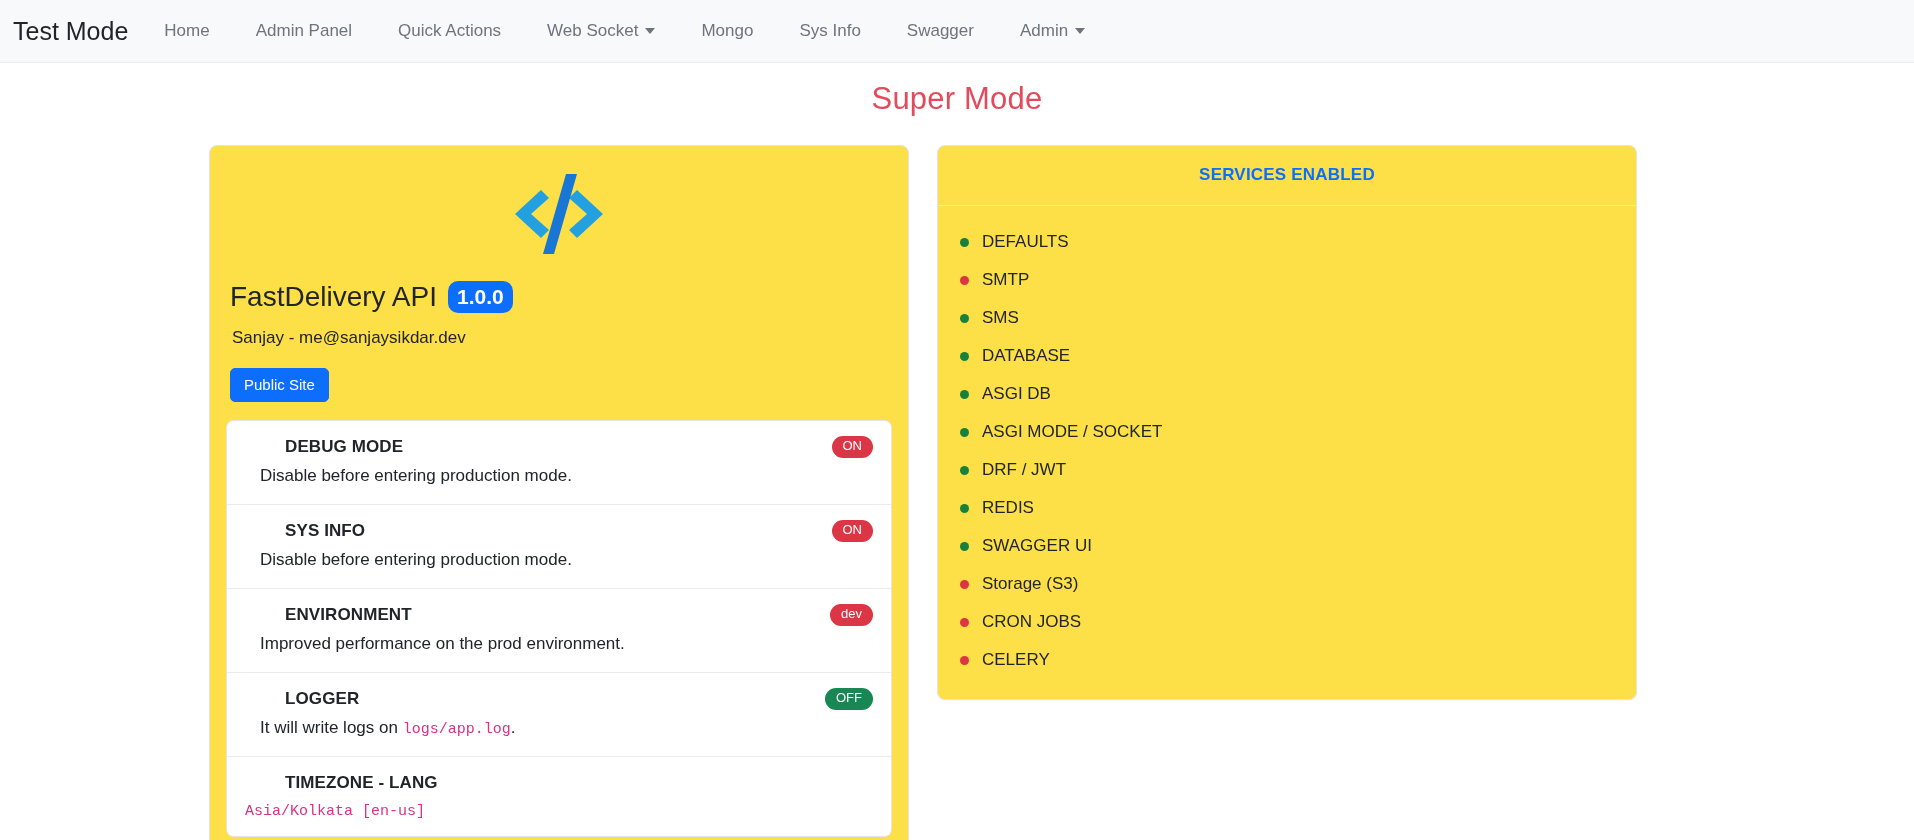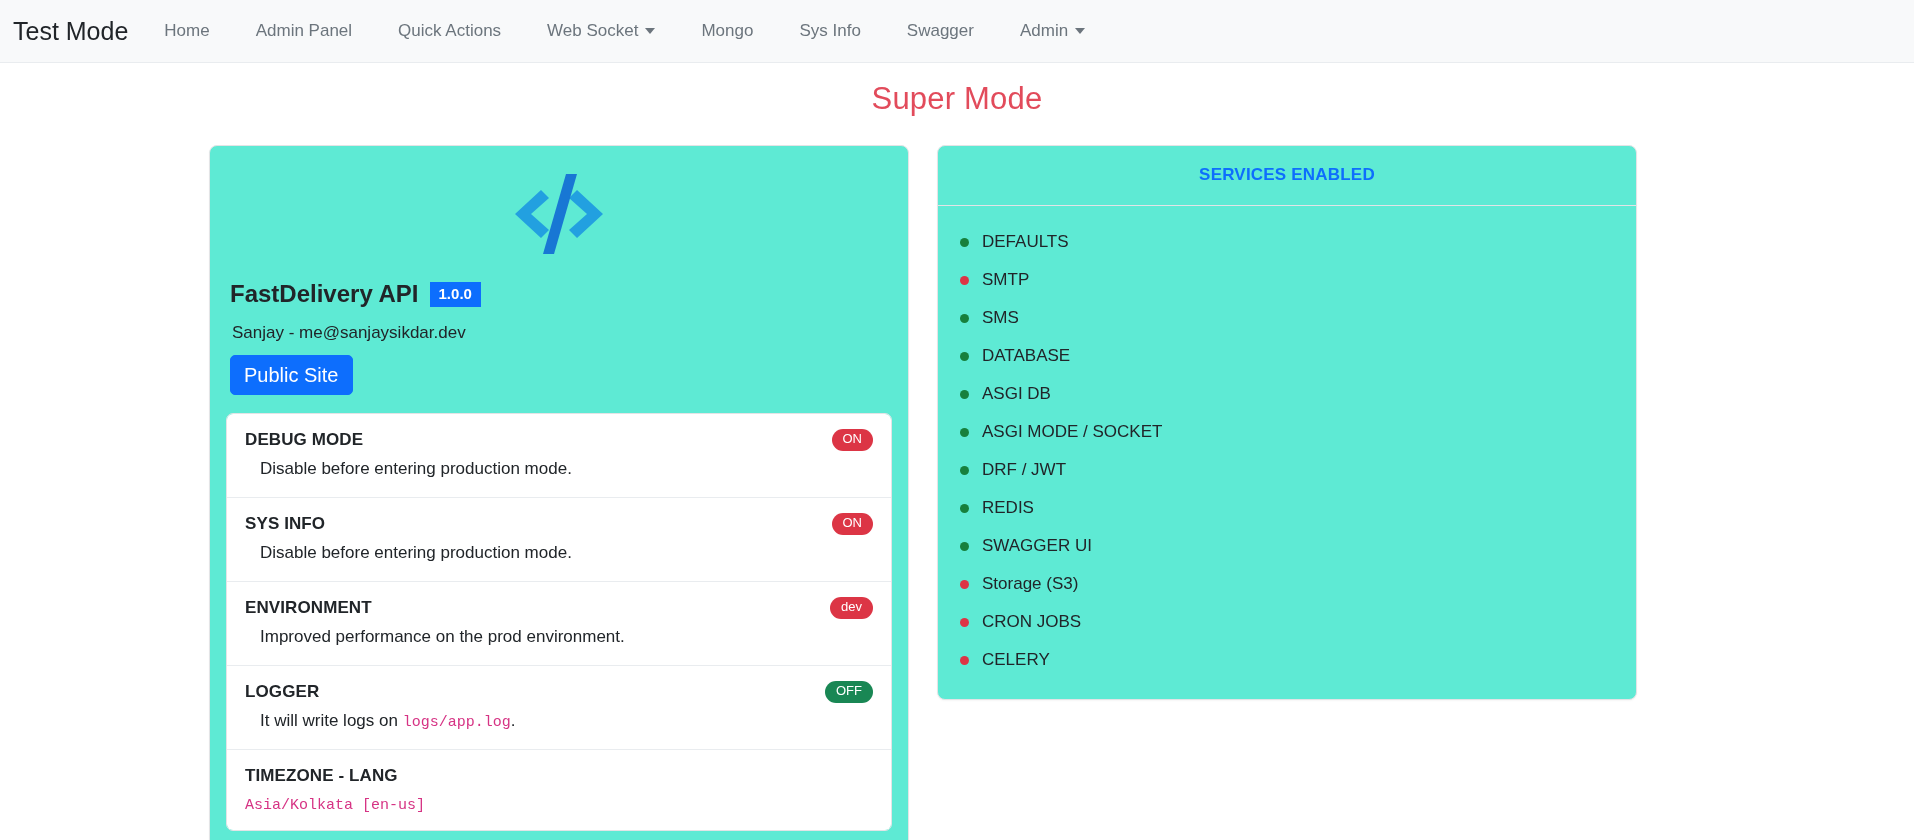--- a/index.html
+++ b/index.html
@@ -86,21 +86,21 @@
   .col-left {
     width: 700px;
     margin-left: 17px;
     margin-right: 28px;
   }
   .col-right {
     width: 700px;
   }
 
   .card {
-    background: #5eead4;
+    background: #fde047;
     border: 1px solid #e3e4e6;
     border-radius: 8px;
     box-shadow: 0 1px 2px rgba(0,0,0,.04);
   }
 
   
   .card-left { padding: 16px 16px 18px 16px; }
   .logo-wrap {
     display: flex;
     justify-content: center;
@@ -111,50 +111,50 @@
   .logo-svg { display: block; }
 
   .api-title-row {
     display: flex;
     align-items: center;
     gap: 11px;
     margin: 0 0 0 2px;
     padding-left: 2px;
   }
   .api-title {
-    font-size: 24px;
-    font-weight: 700;
+    font-size: 28px;
+    font-weight: 400;
     color: #212529;
     line-height: 1.2;
   }
   .version-badge {
     display: inline-block;
     background: #0d6efd;
     color: #fff;
-    font-size: 15px;
+    font-size: 21px;
     font-weight: 700;
-    border-radius: 0;
+    border-radius: 10px;
     padding: 4px 9px;
     line-height: 1.1;
   }
   .author-line {
     font-size: 17px;
     color: #212529;
     margin: 14px 0 0 4px;
     padding-left: 2px;
   }
   .public-site-btn {
     display: inline-block;
     background: #0d6efd;
     border: 1px solid #0d6efd;
     color: #fff;
-    font-size: 20px;
+    font-size: 15px;
     border-radius: 5px;
     padding: 7px 13px;
-    margin: 12px 0 0 4px;
+    margin: 20px 0 0 4px;
     cursor: pointer;
     line-height: 1.2;
     text-decoration: none;
     font-family: inherit;
   }
 
   
   .settings-list {
     margin-top: 18px;
     border: 1px solid #e3e4e6;
@@ -165,20 +165,21 @@
     padding: 15px 18px 16px 18px;
     border-bottom: 1px solid #e9ecef;
     position: relative;
     background: #fff;
   }
   .setting-item:last-child { border-bottom: none; }
   .setting-head {
     display: flex;
     align-items: center;
     justify-content: space-between;
+    margin-left: 40px;
   }
   .setting-title {
     font-size: 17px;
     font-weight: 700;
     color: #212529;
     line-height: 1.3;
     letter-spacing: .1px;
   }
   .pill {
     display: inline-block;

